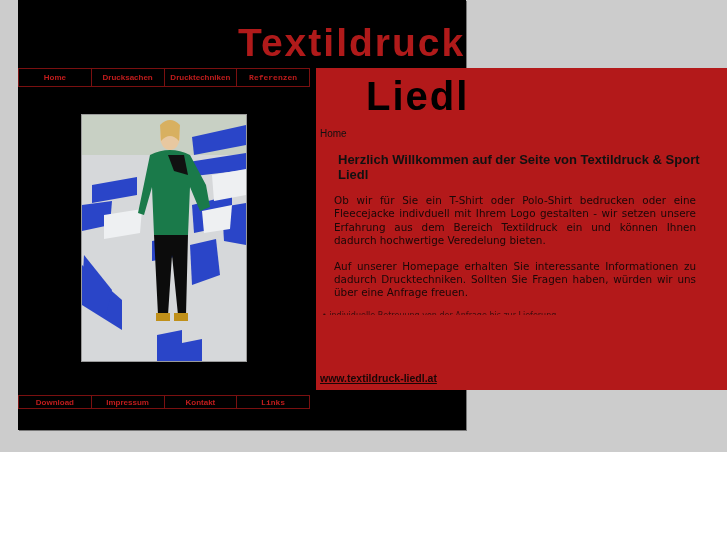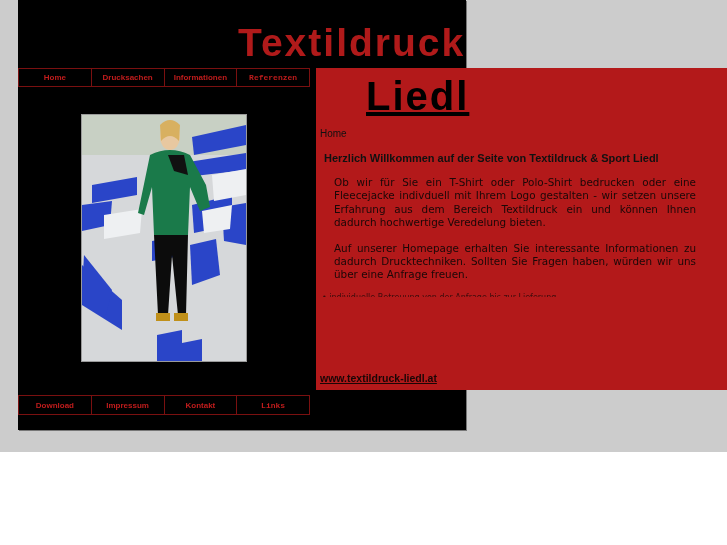--- a/index.html
+++ b/index.html
@@ -16,41 +16,41 @@
   .logo-top {
     position:absolute; left:220px; top:18px;
     font-family:"Liberation Sans", sans-serif; font-weight:bold;
     font-size:39px; letter-spacing:2px; color:#b01a1a; line-height:50px;
   }
   .nav {
     position:absolute; left:18px; width:292px; height:19px;
     display:flex; border:1px solid #7a1010; box-sizing:border-box;
   }
   .nav.top { top:68px; }
-  .nav.bottom { top:395px; height:20px; }
+  .nav.bottom { top:395px; height:14px; }
   .nav-item {
     flex:1; border-right:1px solid #7a1010; display:flex; align-items:center; justify-content:center;
     color:#c01c1c; font-size:8px; font-weight:bold; cursor:pointer; text-decoration:none;
   }
   .nav-item:last-child { border-right:none;font-family:Liberation Mono, monospace; }
   .photo-frame {
     position:absolute; left:81px; top:114px; width:166px; height:248px;
     border:1px solid #9a9a9a; background:#dfe4ea; overflow:hidden; box-sizing:border-box;
   }
   .red-panel {
     position:absolute; left:316px; top:68px; width:411px; height:322px;
     background:#b3191a; overflow:hidden;
   }
   .logo-bottom {
     position:absolute; left:50px; top:6px;
-    font-weight:bold; font-size:40px; letter-spacing:2px; color:#000; line-height:44px;text-decoration:underline;
+    font-weight:bold; font-size:40px; letter-spacing:2px; color:#000; line-height:44px;
   }
   .breadcrumb { position:absolute; left:4px; top:60px; font-size:10px; color:#111; }
   .content { position:absolute; left:6px; top:84px; width:386px; }
-  .welcome { font-weight:bold; font-size:11px; color:#111; margin:0 0 6px 2px; }
+  .welcome { font-weight:bold; font-size:13px; color:#111; margin:0 0 6px 16px; }
   .body-text {
     font-family:"DejaVu Sans", sans-serif; font-size:10.4px; line-height:13.4px; color:#1a0808;
     text-align:justify; margin:12px;
   }
   .offer-title {
     font-family:"DejaVu Sans", sans-serif; font-weight:bold; font-size:11px; color:#111;
     margin-top:13px;
   }
   .offer-list {
     font-family:"DejaVu Sans", sans-serif; font-size:8px; color:#3a0c0c; margin:2px 0 0 0; padding:0;
@@ -66,21 +66,21 @@
 
 <div class="page-bg"></div>
 
 <div class="black-panel">
   <div class="logo-top">Textildruck</div>
 </div>
 
 <nav class="nav top">
   <a class="nav-item">Home</a>
   <a class="nav-item">Drucksachen</a>
-  <a class="nav-item">Informationen</a>
+  <a class="nav-item">Drucktechniken</a>
   <a class="nav-item">Referenzen</a>
 </nav>
 
 <div class="photo-frame">
   <svg width="164" height="246" viewBox="0 0 164 246">
     <rect width="164" height="246" fill="#dde2e6"></rect>
     <rect x="0" y="0" width="164" height="40" fill="#c8d0c4"></rect>
     <rect x="0" y="40" width="164" height="206" fill="#d6d8da"></rect>
 
     <g fill="#2a45c8">

